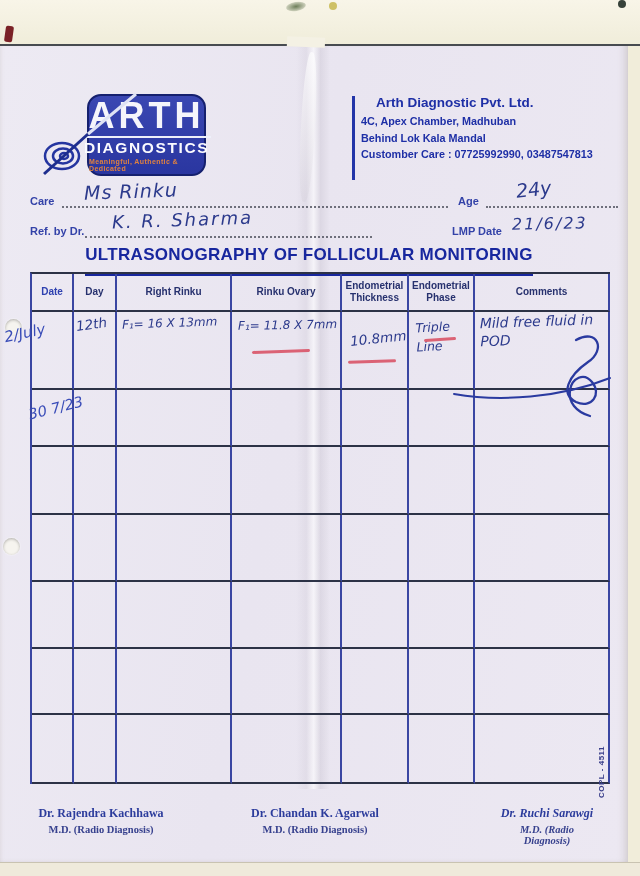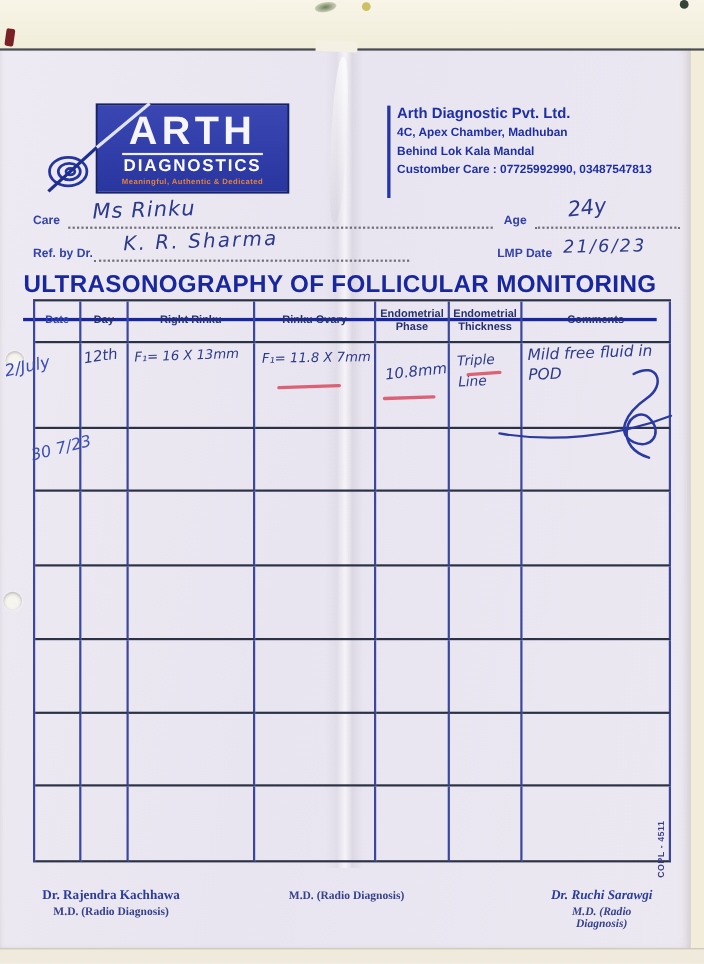--- a/index.html
+++ b/index.html
@@ -29,44 +29,44 @@
     box-shadow:inset -7px 0 9px -5px rgba(120,110,90,.28), inset 2px 0 4px -2px rgba(160,150,140,.25);}
   .crease{position:absolute;left:296px;top:0;width:34px;height:745px;pointer-events:none;
     background:linear-gradient(90deg,rgba(0,0,0,0) 0%,rgba(90,80,100,.06) 30%,rgba(255,255,255,.55) 52%,rgba(90,80,100,.09) 72%,rgba(0,0,0,0) 100%);}
   .crack-top{position:absolute;left:301px;top:8px;width:14px;height:150px;border-radius:45%;
     background:linear-gradient(rgba(255,255,255,.75),rgba(200,195,205,.25));transform:rotate(3deg);opacity:.85;}
   .hole{position:absolute;width:17px;height:17px;border-radius:50%;background:#f6f4ef;
     box-shadow:inset 0 1px 3px rgba(0,0,0,.28),0 0 2px rgba(255,255,255,.9);}
   .hole1{left:5px;top:275px;} .hole2{left:3px;top:494px;}
 
   
-  .logo-box{position:absolute;left:87px;top:50px;width:176px;height:82px;
-    background:linear-gradient(#3a47b2,#2a36a0);border:2px solid #15206e;border-radius:0;
+  .logo-box{position:absolute;left:87px;top:50px;width:119px;height:82px;
+    background:linear-gradient(#3a47b2,#2a36a0);border:2px solid #15206e;border-radius:14px;
     display:flex;flex-direction:column;align-items:center;justify-content:center;box-sizing:border-box;}
   .logo-word{font-size:36px;font-weight:bold;color:#f5f5fb;letter-spacing:4px;line-height:1;
     border-bottom:2px solid #eef0fa;padding:0 6px 2px 6px;}
   .logo-sub{font-size:15.5px;font-weight:bold;color:#fbfbff;letter-spacing:1.6px;margin-top:2px;line-height:1;}
   .logo-tag{font-size:7px;font-weight:bold;color:#e0813f;margin-top:3px;letter-spacing:.4px;}
   .logo-art{position:absolute;left:36px;top:42px;z-index:2;}
 
   
   .addr-bar{position:absolute;left:352px;top:52px;width:3px;height:84px;background:#2335a8;}
   .addr{position:absolute;left:361px;top:51px;width:262px;color:#1e2fa6;}
-  .addr .company{font-size:13.5px;font-weight:bold;margin-bottom:3px;}
+  .addr .company{font-size:13.5px;font-weight:bold;margin-bottom:3px;margin-left:15px;}
   .addr .line{font-size:10.8px;font-weight:bold;line-height:16.5px;}
 
   
   .plabel{position:absolute;font-size:11px;color:#3342a8;font-weight:bold;}
   .dots{position:absolute;height:1px;border-bottom:2px dotted #50525e;opacity:.8;}
   .hw{position:absolute;font-family:"DejaVu Sans",sans-serif;font-style:italic;color:#2c3a8c;
     white-space:nowrap;z-index:3;}
 
   .form-title{position:absolute;left:0;top:201px;width:618px;text-align:center;}
-  .form-title span{display:inline-block;font-size:22px;font-weight:bold;color:#18279e;
-    letter-spacing:.3px;border-bottom:3px solid #18279e;padding-bottom:18px;}
+  .form-title span{display:inline-block;font-size:17px;font-weight:bold;color:#18279e;
+    letter-spacing:.3px;border-bottom:3px solid #18279e;padding-bottom:8px;}
 
   
   .ftable{position:absolute;left:30px;top:228px;width:578px;height:510px;display:grid;
     grid-template-columns:42px 43px 115px 110px 67px 66px 135px;
     grid-template-rows:38px 78px 57px 68px 67px 67px 66px 69px;
     border-left:2px solid #3a46a2;border-top:2.5px solid #2c3246;box-sizing:content-box;}
   .ftable .hc{border-right:2px solid #3a46a2;border-bottom:2.5px solid #2c3246;box-sizing:border-box;
     display:flex;align-items:center;justify-content:center;text-align:center;
     font-size:10px;font-weight:bold;color:#27316e;line-height:1.2;padding:1px;}
   .ftable .hc:first-child{color:#2e41b0;}
@@ -140,22 +140,22 @@
 
     <div class="form-title">
       <span>ULTRASONOGRAPHY OF FOLLICULAR MONITORING</span>
     </div>
 
     <div class="ftable">
       <div class="hc">Date</div>
       <div class="hc">Day</div>
       <div class="hc">Right Rinku</div>
       <div class="hc">Rinku Ovary</div>
+      <div class="hc">Endometrial Thickness</div>
       <div class="hc">Endometrial Phase</div>
-      <div class="hc">Endometrial Thickness</div>
       <div class="hc">Comments</div>
 
       <div class="c"></div>
         <div class="c"></div>
         <div class="c"></div>
         <div class="c"></div>
         <div class="c"></div>
         <div class="c"></div>
         <div class="c"></div>
       <div class="c"></div>
@@ -222,20 +222,21 @@
           <path d="M34,8 C56,-4 64,18 46,30 C26,44 18,62 34,70 C50,77 60,62 50,50 C42,40 30,46 28,58 C26,70 34,80 48,84" fill="none" stroke="#2a3aa0" stroke-width="2.3" stroke-linecap="round"></path>
         </svg>
       </div>
     </div>
 
     <div class="doc d1">
       <div class="dname">Dr. Rajendra Kachhawa</div>
       <div class="ddeg">M.D. (Radio Diagnosis)</div>
     </div>
     <div class="doc d2">
+      <div class="dname">Dr. Chandan K. Agarwal</div>
       <div class="ddeg">M.D. (Radio Diagnosis)</div>
     </div>
     <div class="doc d3">
       <div class="dname">Dr. Ruchi Sarawgi</div>
       <div class="ddeg">M.D. (Radio Diagnosis)</div>
     </div>
 
     <div class="side-code">COPL - 4511</div>
   </div>
 

